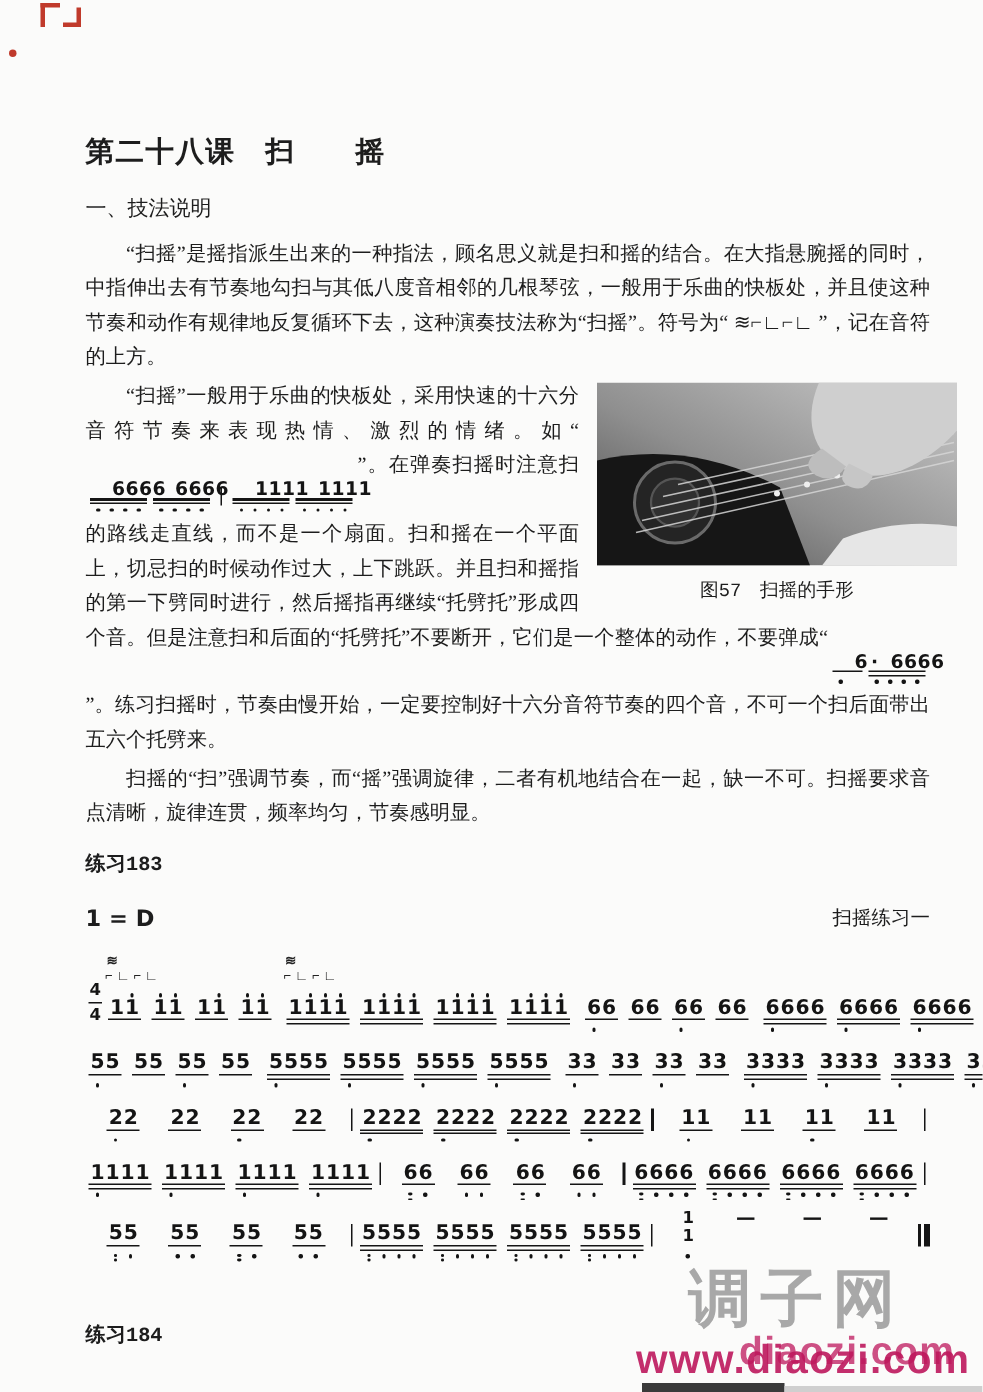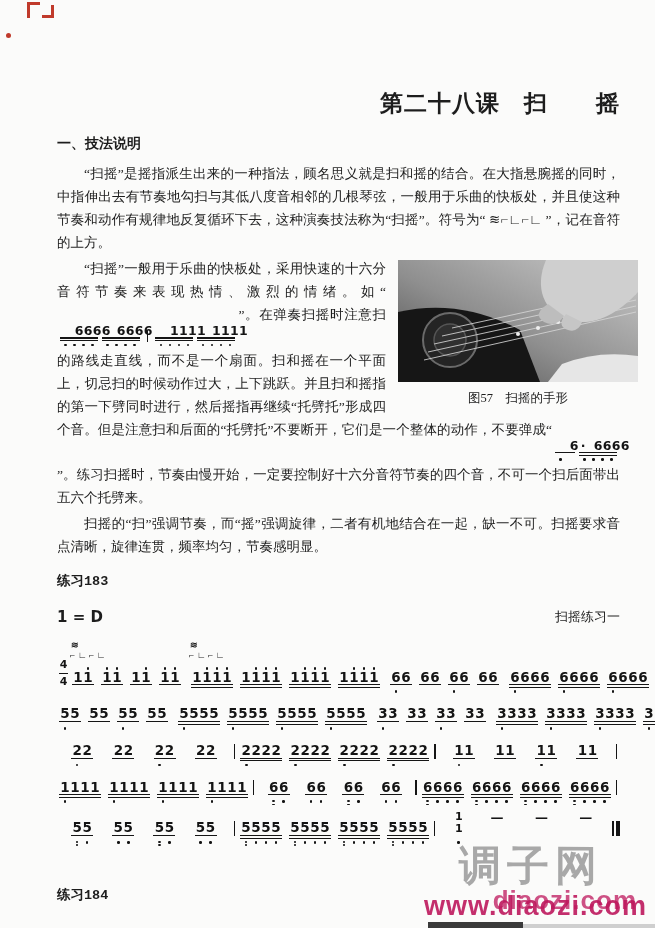--- a/index.html
+++ b/index.html
@@ -1,25 +1,25 @@
 <!DOCTYPE html>
 <html><head>
 <meta charset="utf-8">
 <style>
   html,body{margin:0;padding:0}
   body{width:655px;height:928px;background:#fbfbfa;position:relative;overflow:hidden;
        font-family:"Liberation Serif","DejaVu Serif",serif;color:#1d1d1d}
   .page{padding:88px 35px 0 57px;position:relative}
-  .title{font-size:23px;font-weight:700;text-align:right;margin:0 0 16px;letter-spacing:1px}
-  .h2{font-weight:700;font-size:14px;margin:10px 0 9px;font-family:"Liberation Sans","DejaVu Sans",sans-serif}
+  .title{font-size:19px;font-weight:700;text-align:left;margin:0 0 16px;letter-spacing:1px}
+  .h2{font-weight:400;font-size:14px;margin:10px 0 9px;font-family:"Liberation Sans","DejaVu Sans",sans-serif}
   p{margin:0 0 3px;font-size:13.5px;line-height:23px;text-align:justify;text-indent:2em}
   .p2wrap{overflow:visible}
   .figbox{float:right;width:240px;margin:3px -18px 6px 12px}
   .figbox svg{width:240px;height:122px;display:block}
-  .caption{font-size:12.5px;text-align:center;margin-top:8px;font-family:Liberation Serif, serif}
+  .caption{font-size:12.5px;text-align:center;margin-top:8px;font-family:Liberation Mono, monospace}
   .exlabel{font-weight:700;font-size:13.5px;margin:14px 0 4px;font-family:Liberation Mono, monospace}
   .exlabel.second{margin-top:40px}
   .keyrow{display:flex;justify-content:space-between;align-items:center;margin:18px 0 12px}
   .key{font:700 15px "DejaVu Sans",sans-serif}
   .rightlab{font-size:13px}
 
   
   .score{width:563px}
   .m-line{display:flex;align-items:flex-end;justify-content:space-between;margin:6px 0 4px}
   .m-line.first{margin-top:32px}

